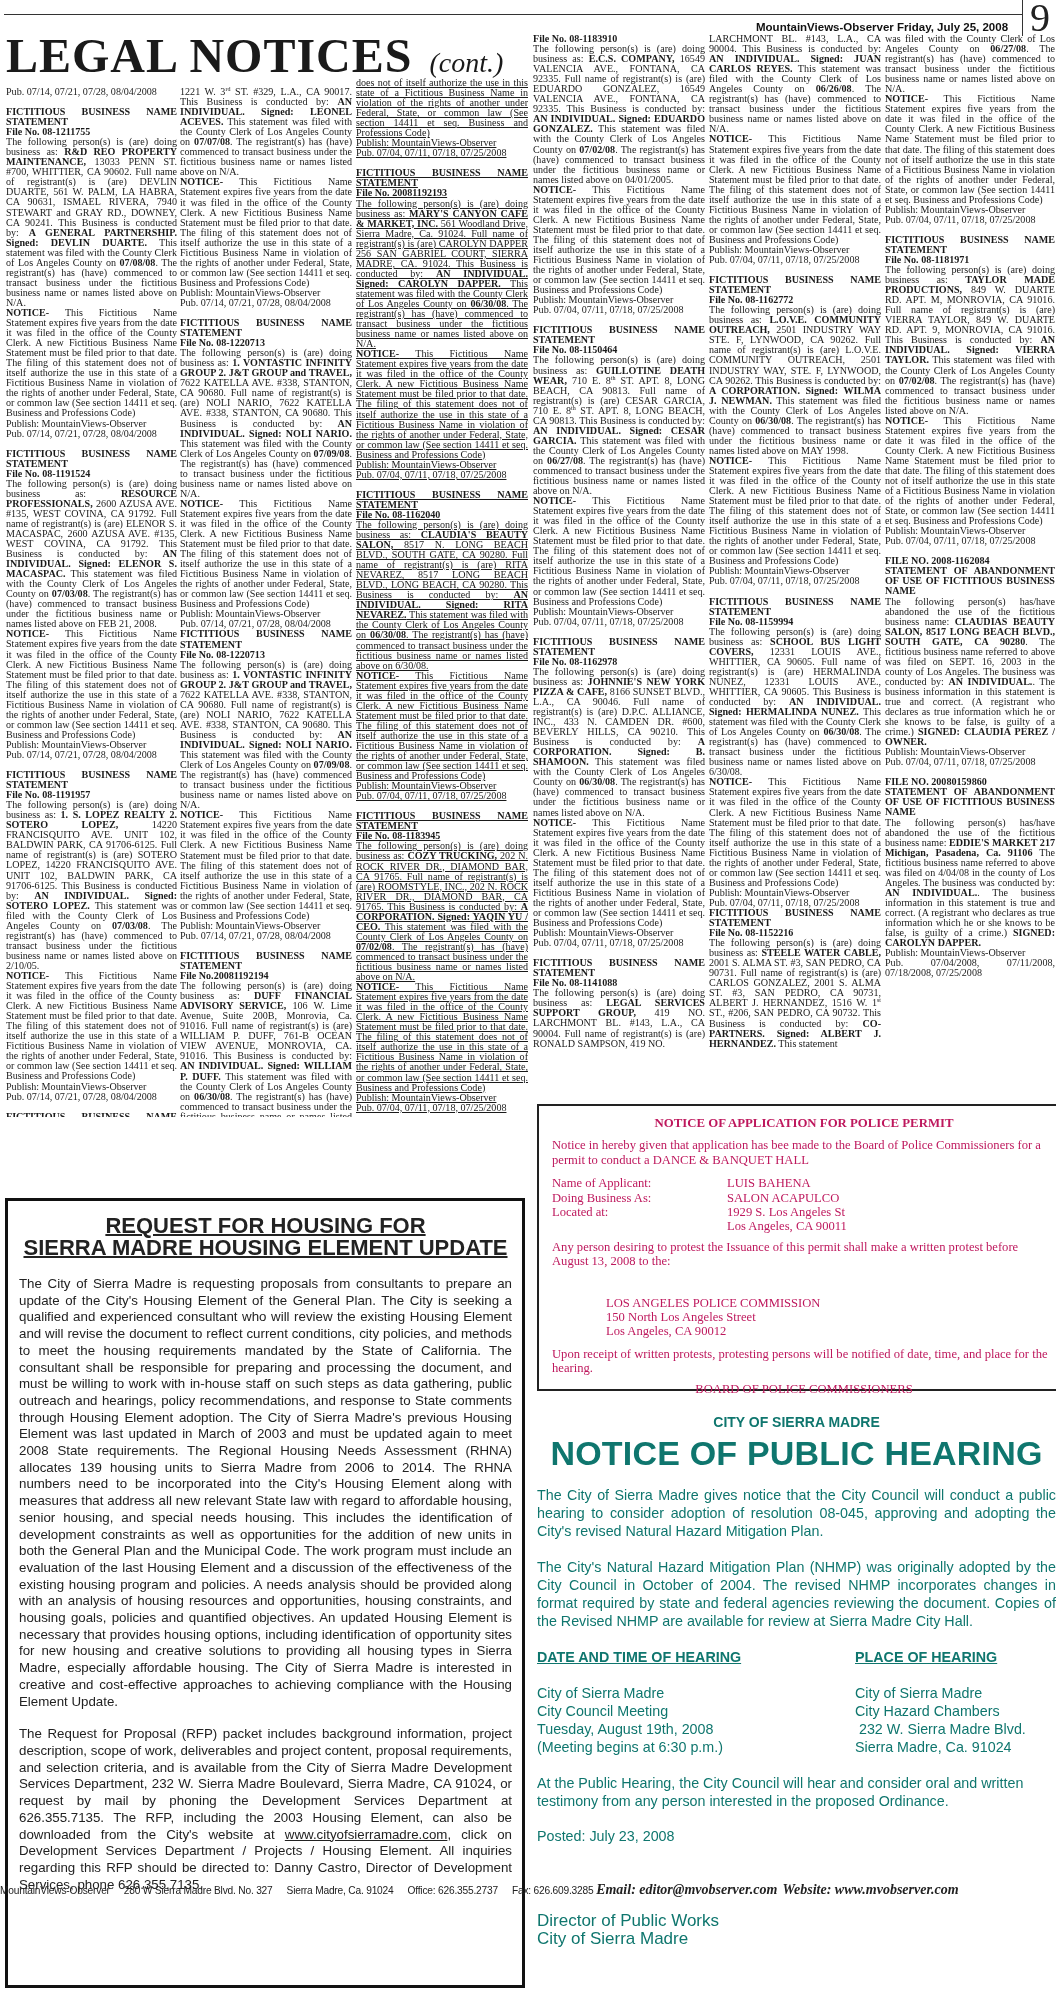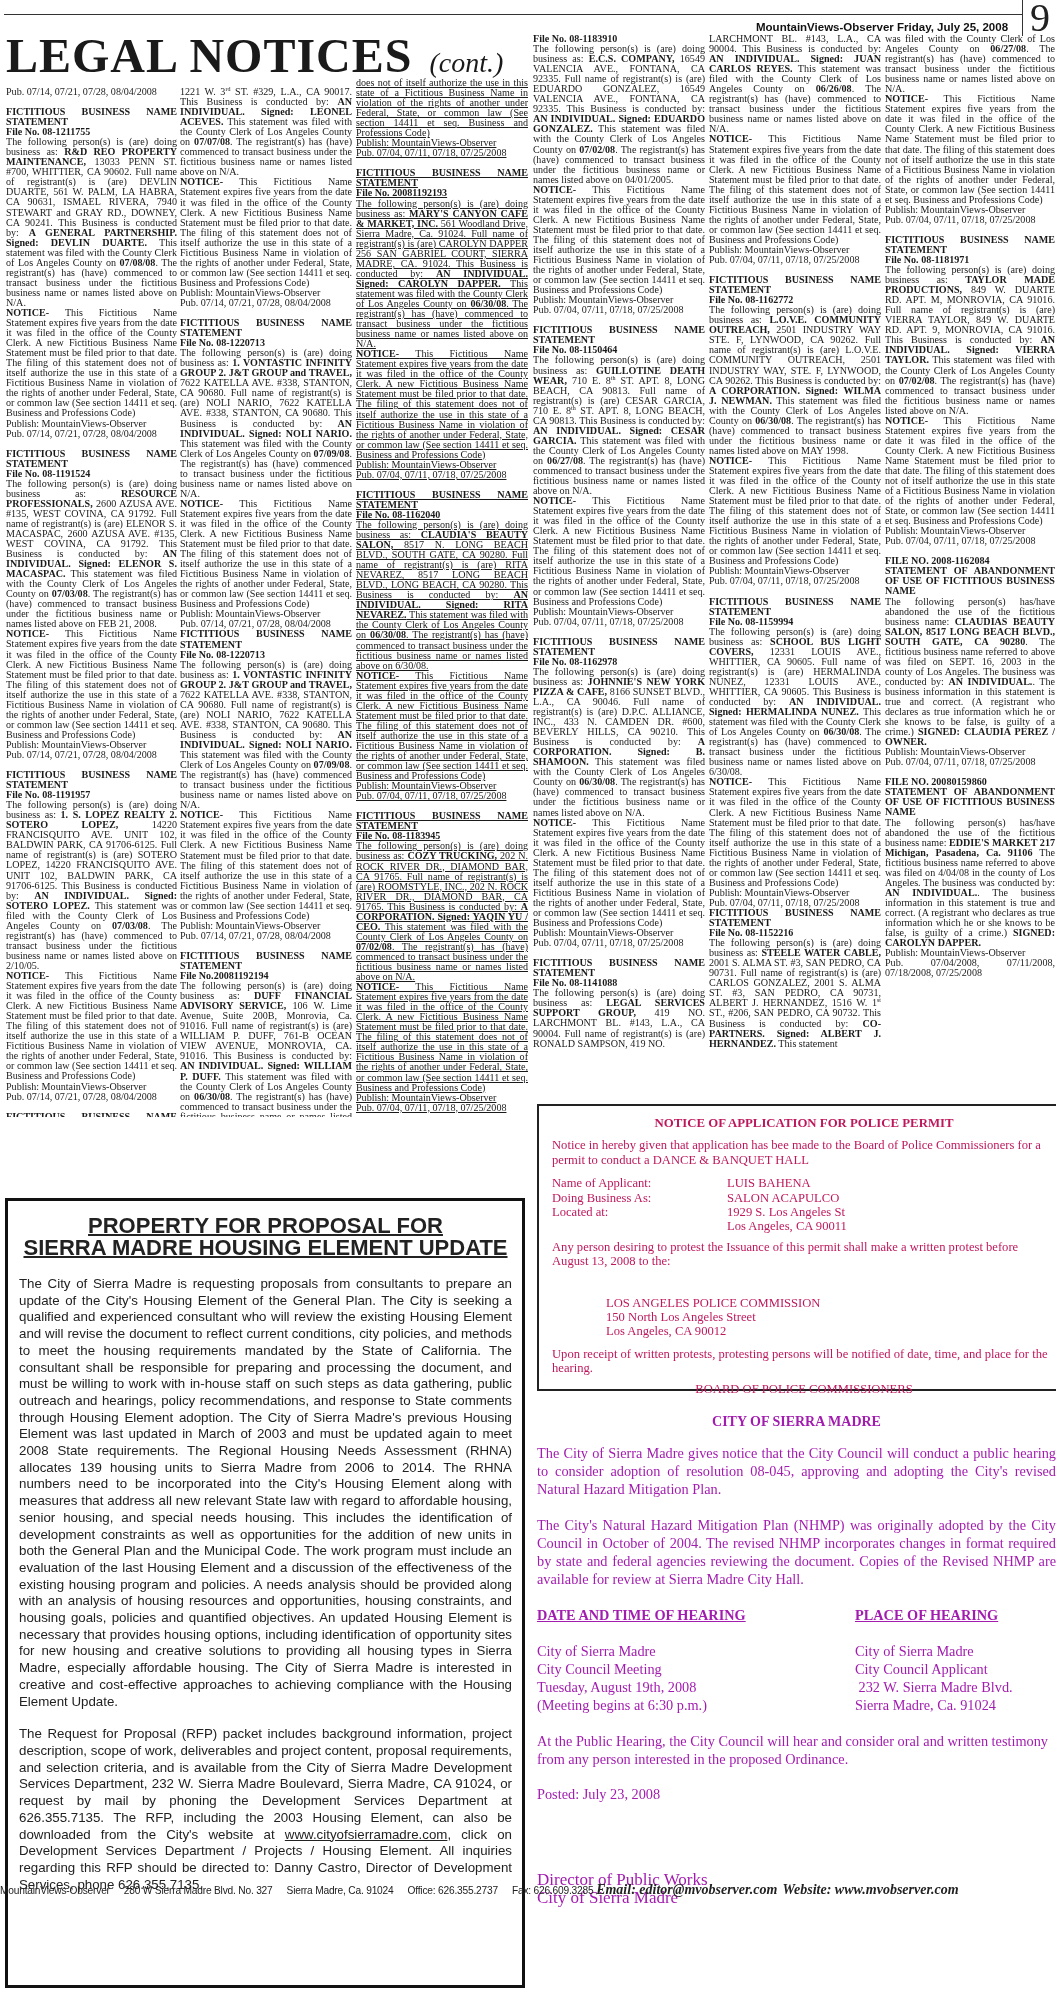--- a/index.html
+++ b/index.html
@@ -40,21 +40,21 @@
   .permit-title { text-align: center; font-weight: bold; font-size: 12.8px; margin-bottom: 8px; }
   .permit-intro { margin-bottom: 9px; }
   .permit-row { display: flex; }
   .permit-row .lbl { width: 175px; }
   .permit-protest { margin-top: 6px; margin-bottom: 8px; }
   .permit-addr { padding-left: 54px; margin-top: 27px; }
   .permit-receipt { margin-top: 8px; }
   .permit-sign { text-align: center; margin-top: 6px; }
 
   
-  .hearing { position: absolute; left: 537px; top: 1405px; width: 519px; font-family: Liberation Serif, serif; color: #a21caf; }
+  .hearing { position: absolute; left: 537px; top: 1405px; width: 519px; font-family: Liberation Sans, sans-serif; color: #0f766e; }
   .h-city { text-align: center; font-weight: bold; font-size: 14px; margin-top: 9px; }
   .h-title { text-align: center; font-weight: bold; font-size: 34px; line-height: 38px; margin-top: 4px; letter-spacing: 0.2px; }
   .h-body { font-size: 14.3px; line-height: 18px; margin-top: 14px; text-align: justify; }
   .h-body p + p { margin-top: 18px; }
   .h-sched { display: flex; margin-top: 18px; font-size: 14.3px; line-height: 18px; }
   .h-sched .left { width: 318px; }
   .h-sched .hdr { font-weight: bold; text-decoration: underline; margin-bottom: 18px; }
   .h-after { font-size: 14.3px; line-height: 18px; margin-top: 18px; }
   .h-posted { font-size: 14.3px; margin-top: 18px; }
   .h-sign { font-size: 17px; line-height: 18px; margin-top: 68px; }
@@ -221,21 +221,21 @@
     <div class="gap"></div>
     <p><b>FILE NO. 20080159860</b></p>
     <p><b>STATEMENT OF ABANDONMENT OF USE OF FICTITIOUS BUSINESS NAME</b></p>
     <p>The following person(s) has/have abandoned the use of the fictitious business name: <b>EDDIE'S MARKET 217 Michigan, Pasadena, Ca. 91106</b> The fictitious business name referred to above was filed on 4/04/08 in the county of Los Angeles. The business was conducted by: <b>AN INDIVIDUAL.</b>. The business information in this statement is true and correct. (A registrant who declares as true information which he or she knows to be false, is guilty of a crime.) <b>SIGNED: CAROLYN DAPPER.</b></p>
     <p>Publish: MountainViews-Observer</p>
     <p>Pub. 07/04/2008, 07/11/2008, 07/18/2008, 07/25/2008</p>
   </div>
 
 <div class="rfp">
   <div class="rfp-title">
-    <div>PROPERTY FOR PROPOSAL FOR</div>
+    <div>REQUEST FOR HOUSING FOR</div>
     <div>SIERRA MADRE HOUSING ELEMENT UPDATE</div>
   </div>
   <div class="rfp-body">
     <p>The City of Sierra Madre is requesting proposals from consultants to prepare an update of the City's Housing Element of the General Plan.  The City is seeking a qualified and experienced consultant who will review the existing Housing Element and will revise the document to reflect current conditions, city policies, and methods to meet the housing requirements mandated by the State of California.  The consultant shall be responsible for preparing and processing the document, and must be willing to work with in-house staff on such steps as data gathering, public outreach and hearings, policy recommendations, and response to State comments through Housing Element adoption.  The City of Sierra Madre's previous Housing Element was last updated in March of 2003 and must be updated again to meet 2008 State requirements.  The Regional Housing Needs Assessment (RHNA) allocates 139 housing units to Sierra Madre from 2006 to 2014.  The RHNA numbers need to be incorporated into the City's Housing Element along with measures that address all new relevant State law with regard to affordable housing, senior housing, and special needs housing.  This includes the identification of development constraints as well as opportunities for the addition of new units in both the General Plan and the Municipal Code. The work program must include an evaluation of the last Housing Element and a discussion of the effectiveness of the existing housing program and policies.  A needs analysis should be provided along with an analysis of housing resources and opportunities, housing constraints, and housing goals, policies and quantified objectives.  An updated Housing Element is necessary that provides housing options, including identification of opportunity sites for new housing and creative solutions to providing all housing types in Sierra Madre, especially affordable housing.  The City of Sierra Madre is interested in creative and cost-effective approaches to achieving compliance with the Housing Element Update.</p>
     <p><span>The Request for Proposal (RFP) packet includes background information, project description, scope of work, deliverables and project content, proposal requirements, and selection criteria, and is available from the City of Sierra Madre Development Services Department, 232 W. Sierra Madre Boulevard, Sierra Madre, CA  91024, or request by mail by phoning the Development Services Department at 626.355.7135.  The RFP, including the 2003 Housing Element, can also be downloaded from the City's website at </span><span class="link">www.cityofsierramadre.com</span><span>, click on Development Services Department / Projects / Housing Element.  All inquiries regarding this RFP should be directed to: Danny Castro, Director of Development Services, phone 626.355.7135.</span></p>
   </div>
 </div>
 
 <div class="permit">
   <div class="permit-title">NOTICE OF APPLICATION FOR POLICE PERMIT</div>
@@ -261,36 +261,37 @@
     <div>LOS ANGELES POLICE COMMISSION</div>
     <div>150 North Los Angeles Street</div>
     <div> Los Angeles, CA 90012</div>
   </div>
   <div class="permit-receipt">Upon receipt of written protests, protesting persons will be notified of date, time, and place for the hearing.</div>
   <div class="permit-sign">BOARD OF POLICE COMMISSIONERS</div>
 </div>
 
 <div class="hearing">
   <div class="h-city">CITY OF SIERRA MADRE</div>
+  <div class="h-title">NOTICE OF PUBLIC HEARING</div>
   <div class="h-body">
     <p>The City of Sierra Madre gives notice that the City Council will conduct a public hearing to consider adoption of resolution 08-045, approving and adopting the City's revised Natural Hazard Mitigation Plan.</p>
     <p>The City's Natural Hazard Mitigation Plan (NHMP) was originally adopted by the City Council in October of 2004. The revised NHMP incorporates changes in format required by state and federal agencies reviewing the document. Copies of the Revised NHMP are available for review at Sierra Madre City Hall.</p>
   </div>
   <div class="h-sched">
     <div class="left">
       <div class="hdr">DATE AND TIME OF HEARING</div>
       <div>City of Sierra Madre</div>
       <div>City Council Meeting</div>
       <div>Tuesday, August 19th, 2008</div>
       <div>(Meeting begins at 6:30 p.m.)</div>
     </div>
     <div>
       <div class="hdr">PLACE OF HEARING</div>
       <div>City of Sierra Madre</div>
-      <div>City Council Applicant</div>
+      <div>City Hazard Chambers</div>
       <div style="white-space:pre"> 232 W. Sierra Madre Blvd.</div>
       <div>Sierra Madre, Ca. 91024</div>
     </div>
   </div>
   <div class="h-after">At the Public Hearing, the City Council will hear and consider oral and written testimony from any person interested in the proposed Ordinance.</div>
   <div class="h-posted">Posted: July 23, 2008</div>
   <div class="h-sign">
     <div>Director of Public Works</div>
     <div>City of Sierra Madre</div>
   </div>

